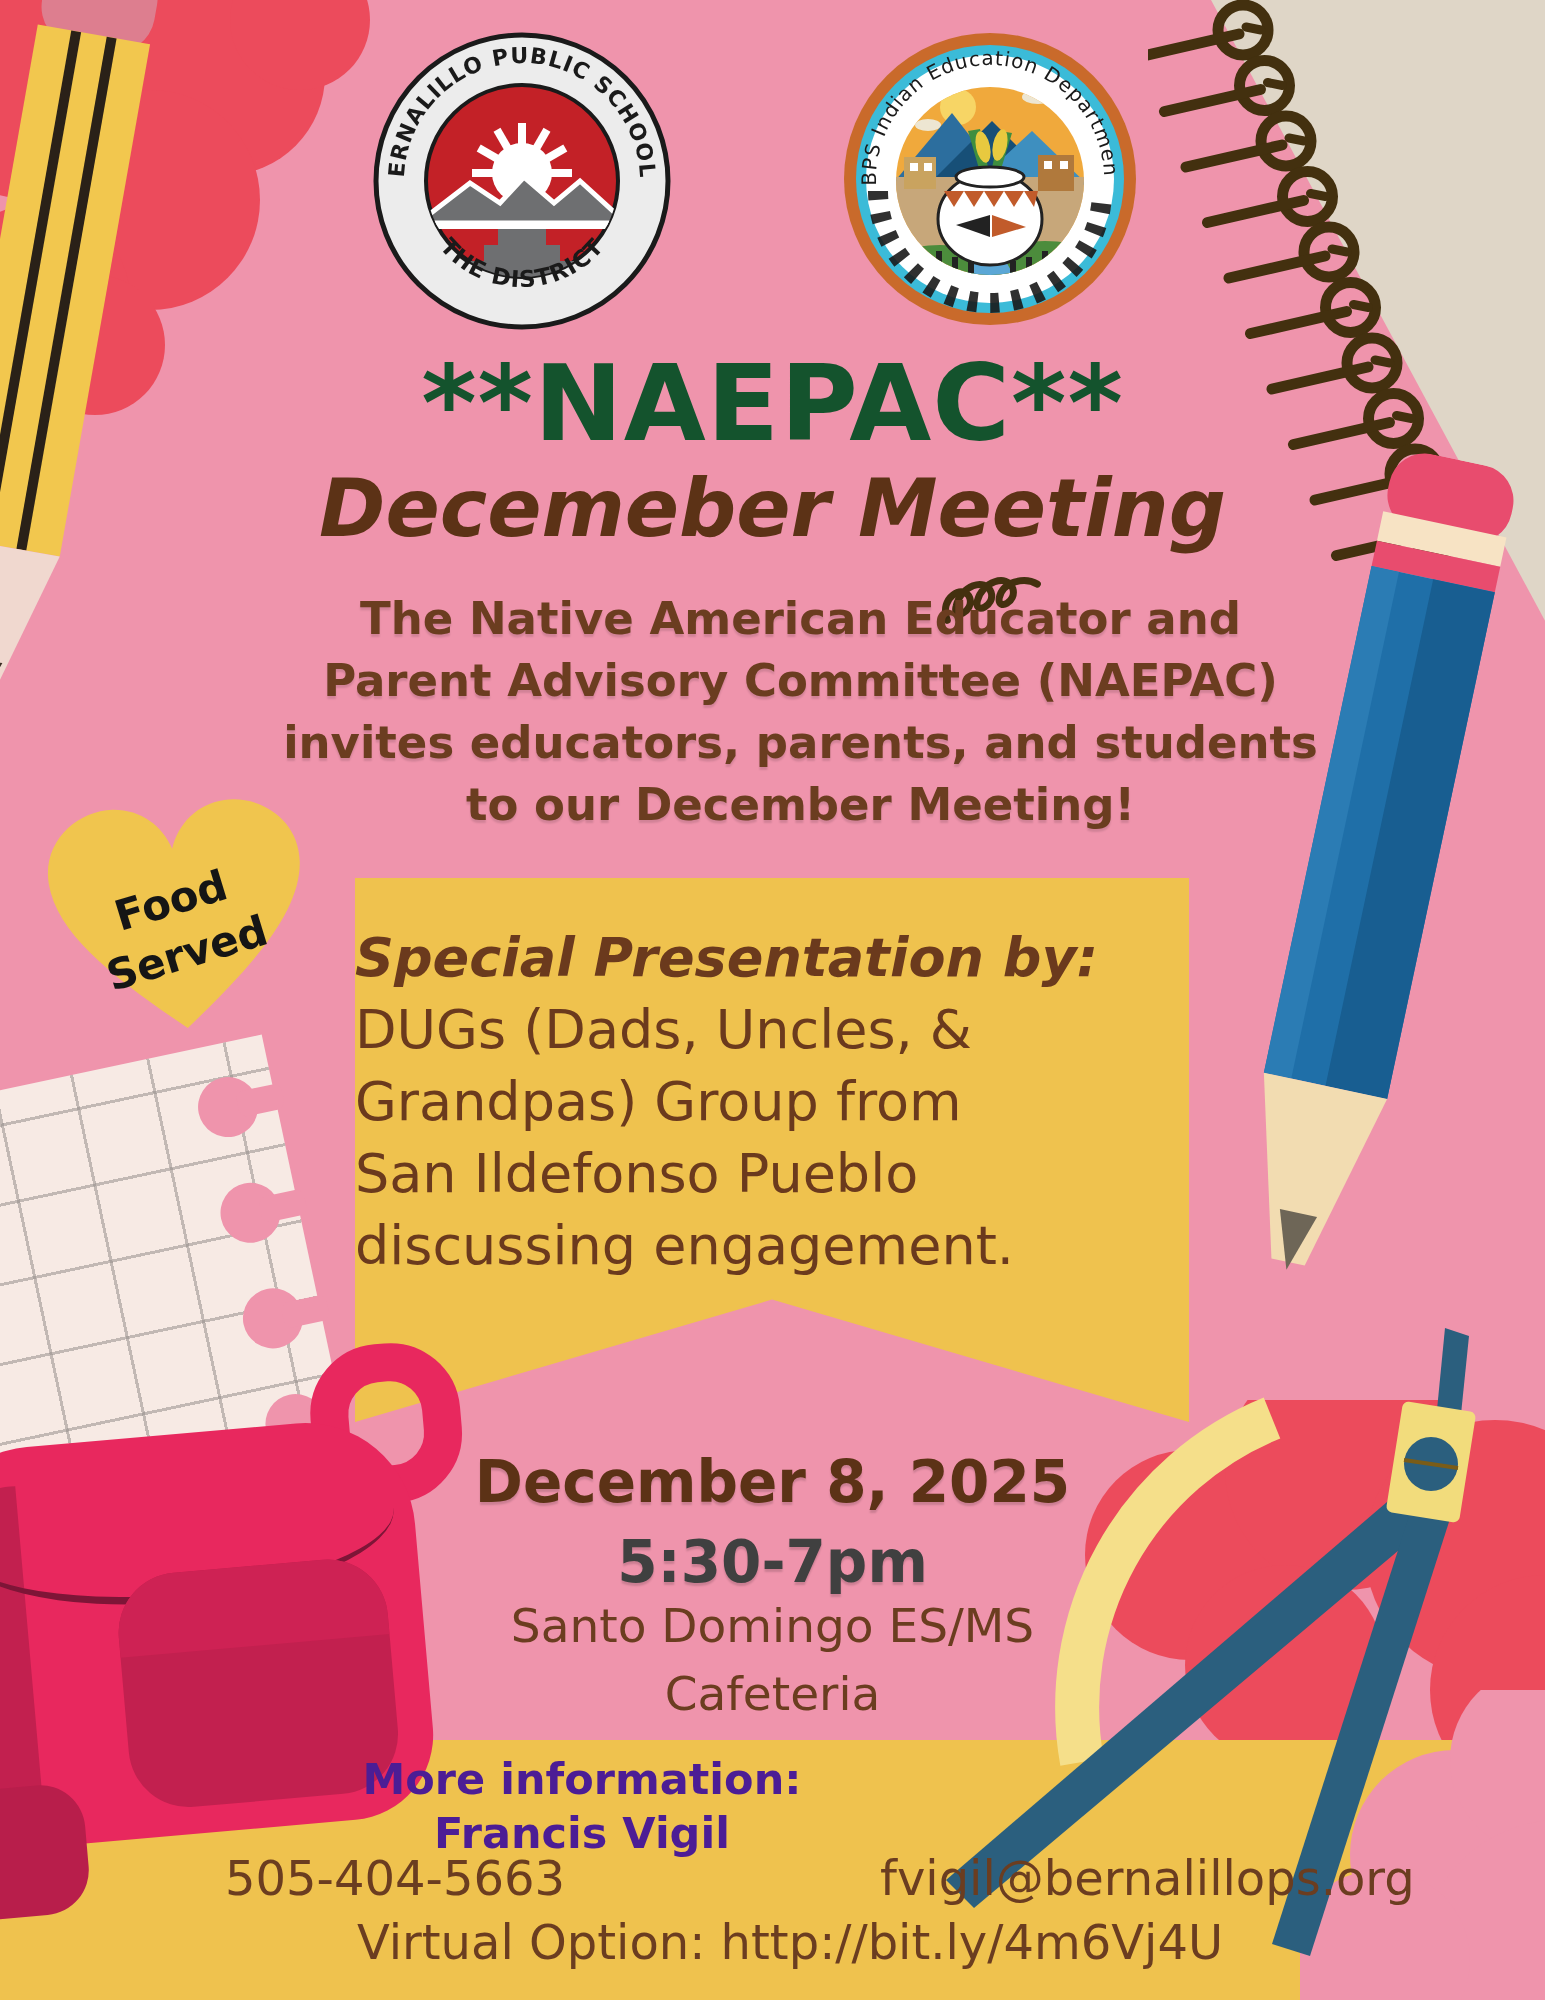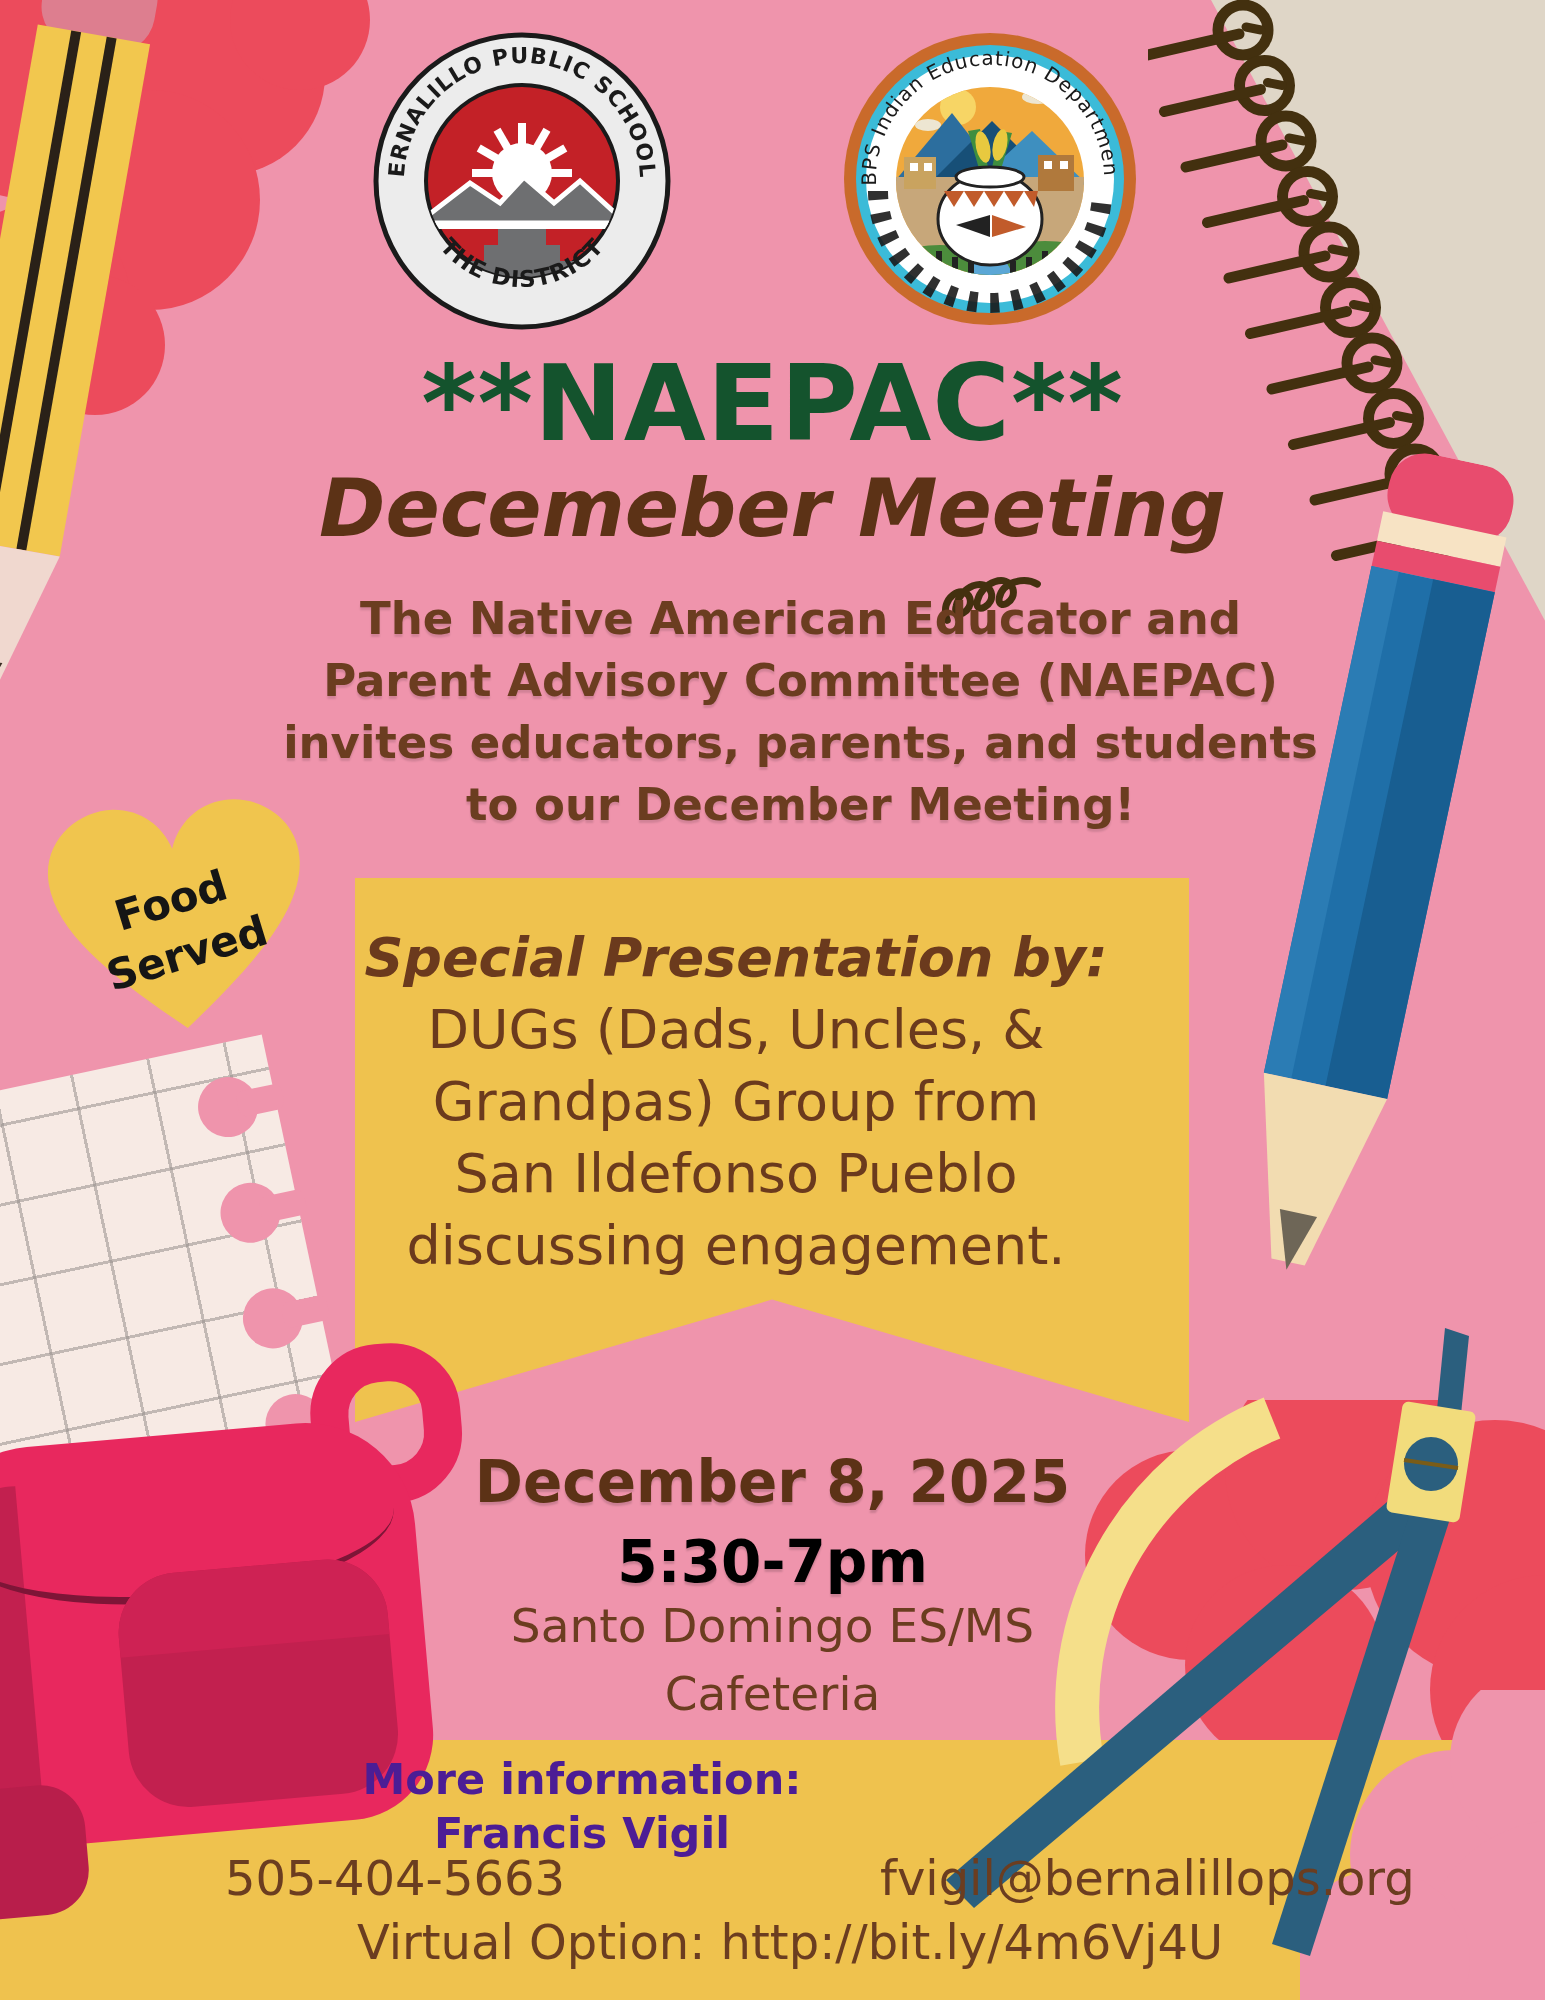--- a/index.html
+++ b/index.html
@@ -24,25 +24,25 @@
   .band{left:0;top:1740px;width:1545px;height:260px;background:#EFC24E;}
   .heart-wrap{left:38px;top:788px;width:280px;height:255px;transform:rotate(-5deg);}
   .heart-text{position:absolute;left:0;top:84px;width:100%;text-align:center;
               transform:rotate(-12deg);font-size:42px;font-weight:700;color:#151515;line-height:55px;}
   
   .txt{position:absolute;left:0;width:1545px;text-align:center;}
   .title{top:342px;font-size:106px;font-weight:800;color:#14532d;letter-spacing:1px;}
   .subtitle{top:462px;font-size:80px;font-weight:700;font-style:italic;color:#5C3216;}
   .intro{top:588px;font-size:45px;font-weight:700;color:#6B3D20;line-height:62px;
          text-shadow:0 3px 2px rgba(0,0,0,.12);padding-left:28px;}
-  .boxtext{position:absolute;left:355px;top:922px;width:762px;text-align:center;
+  .boxtext{position:absolute;left:355px;top:922px;width:762px;text-align:left;
            font-size:54px;color:#6B3A1D;line-height:72px;}
   .boxtext .bh{font-weight:700;font-style:italic;}
   .date{top:1448px;font-size:58px;font-weight:700;color:#5C3216;text-shadow:0 3px 2px rgba(0,0,0,.15);}
-  .time{top:1528px;font-size:58px;font-weight:800;color:#000000;text-shadow:0 3px 2px rgba(0,0,0,.15);}
+  .time{top:1528px;font-size:58px;font-weight:800;color:#404040;text-shadow:0 3px 2px rgba(0,0,0,.15);}
   .loc1{top:1598px;font-size:47px;color:#6B3D20;}
   .loc2{top:1666px;font-size:47px;color:#6B3D20;}
   .finfo{position:absolute;left:282px;width:600px;text-align:center;color:#4c1d95;font-weight:800;}
   .more{top:1754px;font-size:43px;}
   .fname{top:1808px;font-size:43px;}
   .phone{position:absolute;left:225px;top:1850px;font-size:48px;color:#6B3D20;}
   .email{position:absolute;left:880px;top:1850px;width:430px;text-align:center;font-size:48px;color:#6B3D20;}
   .virtual{position:absolute;left:0;top:1914px;width:1580px;text-align:center;font-size:48px;color:#6B3D20;}
   
   .backpack{left:-75px;top:1335px;width:680px;height:620px;transform:rotate(-5deg);}

